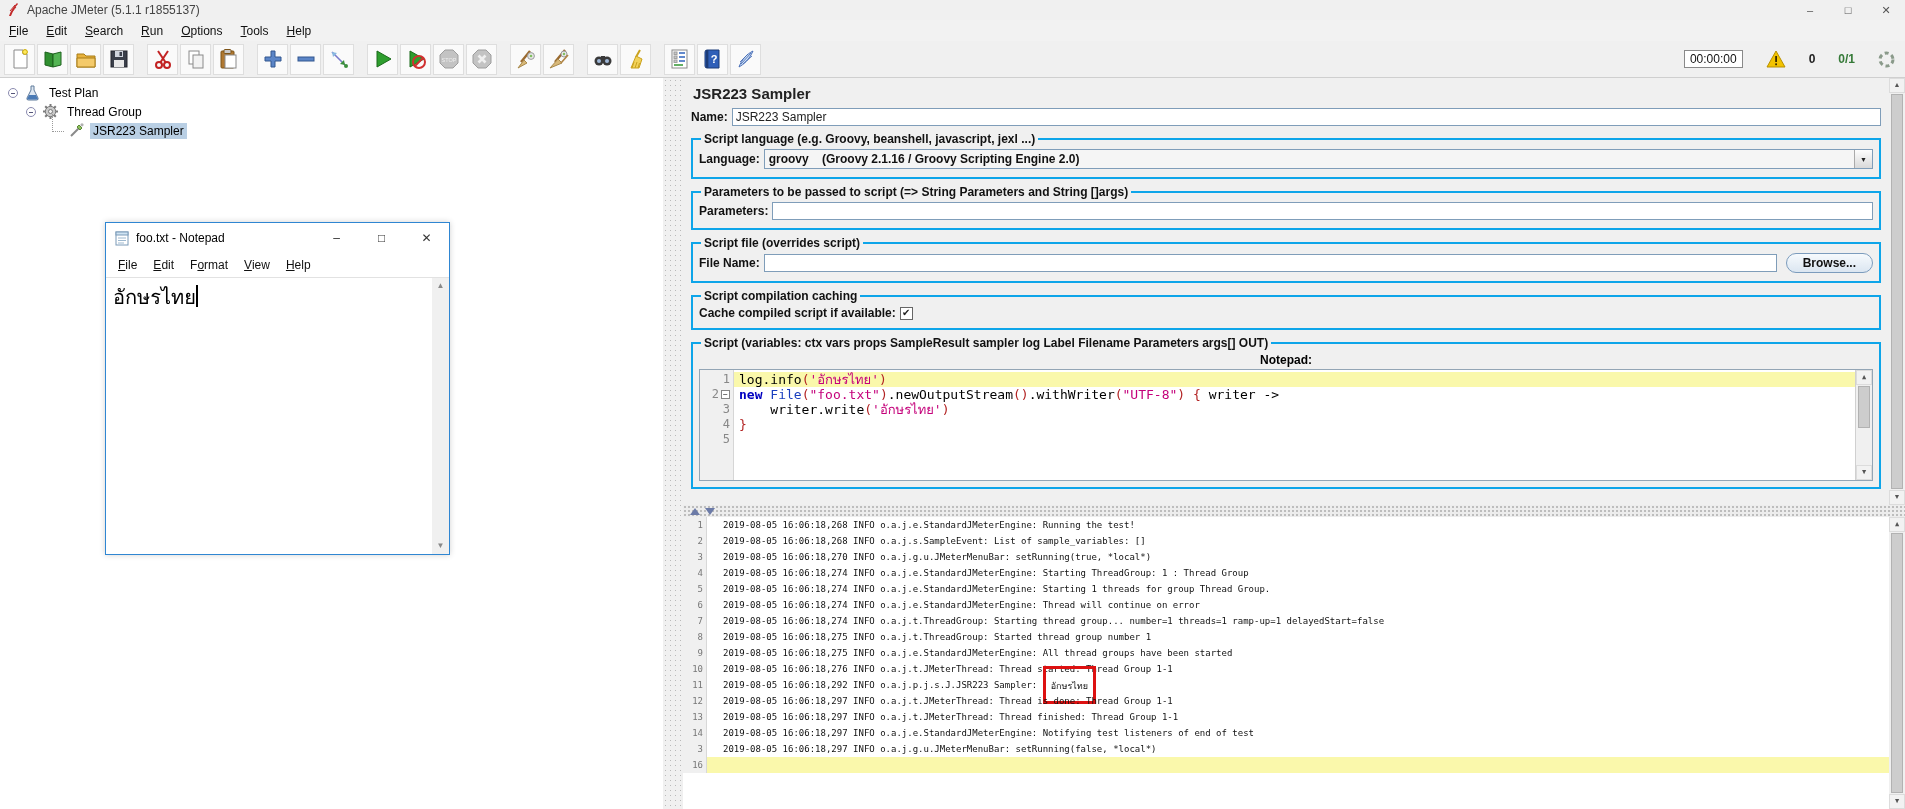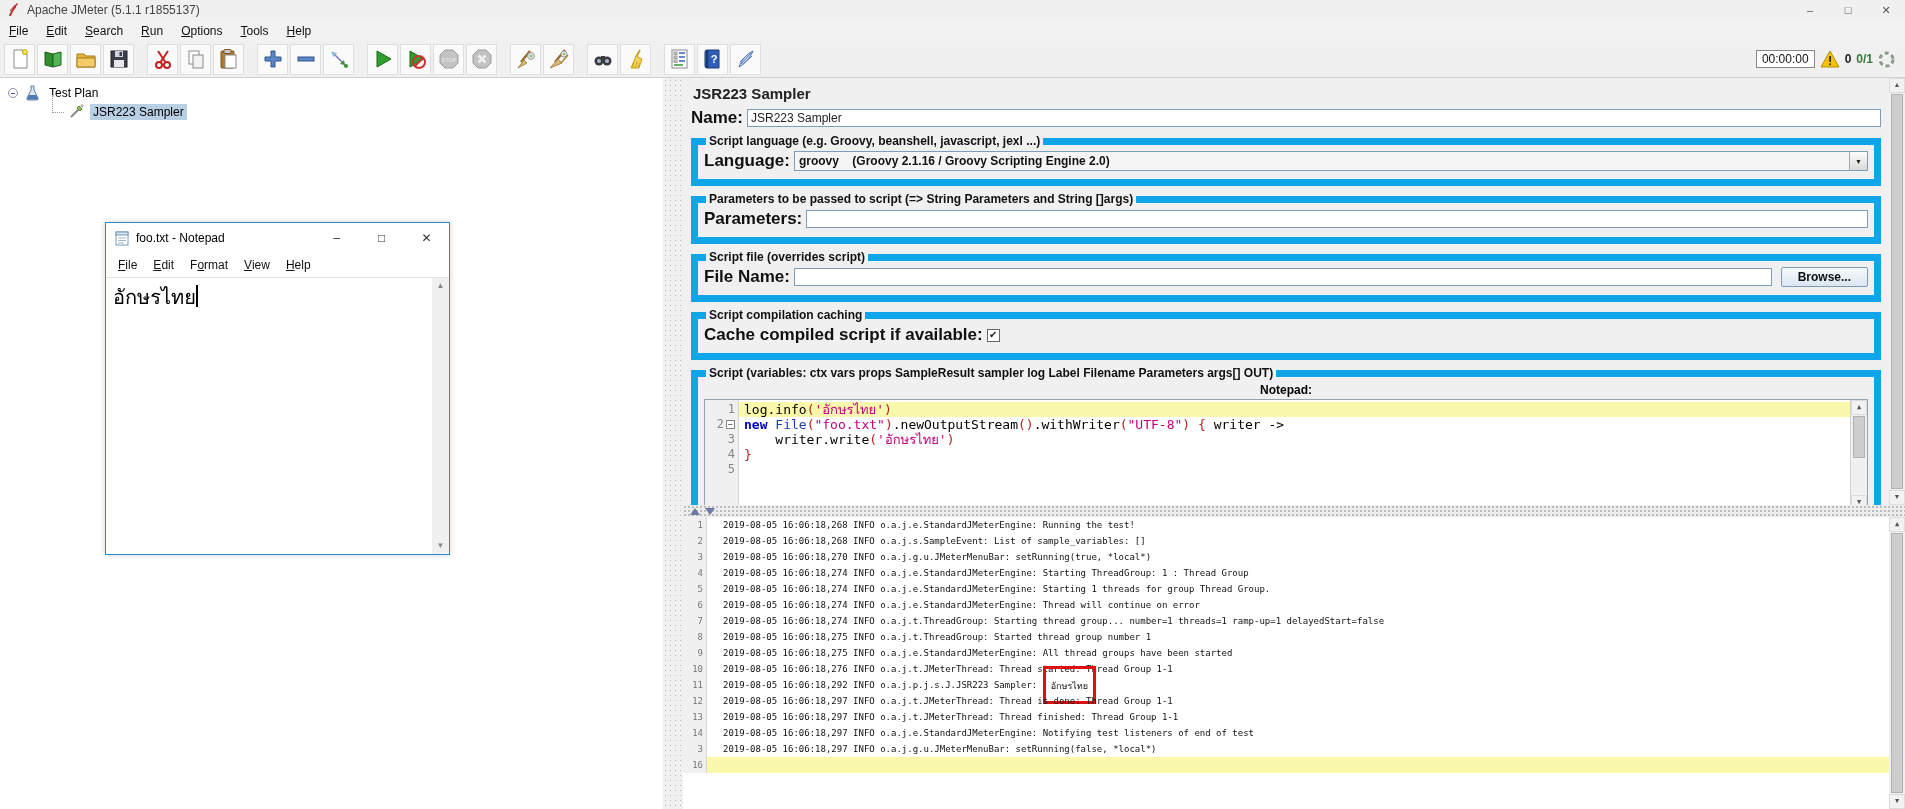--- a/index.html
+++ b/index.html
@@ -20,21 +20,21 @@
   .menu-item { padding:2px 9px; }
   .menu-item u { text-decoration:underline; }
 
   
   .toolbar { height:37px; background:#f0f0f0; border-bottom:1px solid #cfcfcf;
              display:flex; align-items:center; padding:2px 4px; }
   .tb-icons { display:flex; align-items:center; gap:2px; }
   .tbtn { width:31px; height:31px; border:1px solid #dedede; background:#fafafa;
           display:flex; align-items:center; justify-content:center; }
   .tsep { width:9px; height:31px; }
-  .tb-status { margin-left:auto; display:flex; align-items:center; gap:5px; padding-right:6px;text-align:right; }
+  .tb-status { margin-left:auto; display:flex; align-items:center; gap:23px; padding-right:6px;text-align:right; }
   .timer { border:1px solid #898989; background:#fff; font-size:12px; padding:1px 5px; color:#111; }
   .err-count { font-size:12px; color:#222; font-weight:bold; }
   .thread-count { font-size:12px; color:var(--green); font-weight:bold; }
 
   
   .main { position:relative; display:flex; height:731px; }
   .tree-panel { width:663px; background:#fff; position:relative; padding-top:5px; }
   .vsplit { width:20px; background:#f0f0f0;
             background-image:radial-gradient(#b9b9b9 0.9px, transparent 1px);
             background-size:5px 5px; }
@@ -48,33 +48,33 @@
   .tree-icon { width:17px; height:17px; margin-right:5px; display:inline-flex; flex:none; }
   .tree-label { padding:1px 3px; white-space:nowrap; }
   .tree-label.selected { background:var(--sel); }
   .elbow { width:12px; height:18px; border-left:1px dotted #9a9a9a; border-bottom:1px dotted #9a9a9a;
            margin:-8px 4px 8px 0; flex:none; }
 
   
   .config { height:427px; padding:4px 24px 0 8px; position:relative; overflow:hidden; }
   .panel-title { font-size:15px; font-weight:bold; color:#222; margin:3px 0 6px 2px; }
   .frow { display:flex; align-items:center; margin:2px 0; }
-  .flabel { font-size:17px; font-weight:bold; color:#111; margin-right:4px; white-space:nowrap; }
+  .flabel { font-size:12px; font-weight:bold; color:#111; margin-right:4px; white-space:nowrap; }
   .tfield { flex:1; height:18px; border:1px solid #7f9db9; background:#fff; font-size:12px;
             font-family:"Liberation Sans", sans-serif; padding:0 3px; color:#222; }
-  fieldset { border:7px solid #0ea5e9; margin-top:6px; padding:1px 6px 6px 6px; background:transparent; }
+  fieldset { border:2px solid #0ea5e9; margin-top:6px; padding:1px 6px 6px 6px; background:transparent; }
   legend { font-size:12px; font-weight:bold; color:#111; padding:0 3px; margin-left:2px; }
   .combo { flex:1; height:20px; border:1px solid #7f9db9; background:#f5f5f5; display:flex;
            align-items:center; overflow:hidden; }
   .combo-text { font-size:12px; font-weight:bold; color:#111; padding-left:4px; white-space:pre; flex:1; }
   .combo-btn { width:18px; height:100%; border-left:1px solid #aaa;
                background:linear-gradient(#fdfdfd,#d9d9d9); display:flex; align-items:center;
                justify-content:center; font-size:7px; color:#222; flex:none; }
   .browse-btn { height:20px; margin-left:9px; padding:0 16px; font-size:12px; font-weight:bold;
-                color:#111; border:1px solid #7c9cbd; border-radius:2px;
+                color:#111; border:1px solid #7c9cbd; border-radius:10px;
                 background:linear-gradient(#f6fafd,#dbe6f1); }
   .chk { width:13px; height:13px; border:1px solid #666; background:#fff; display:inline-flex;
          align-items:center; justify-content:center; font-size:10px; color:#222; line-height:1; }
 
   
   .script-label { text-align:center; font-size:12px; font-weight:bold; margin:2px 0; }
   .editor { height:112px; border:1px solid #93a5b5; background:#fff; display:flex;
             font-family:"DejaVu Sans Mono", monospace; font-size:13px; position:relative; }
   .gutter { width:34px; background:#f0f0f0; border-right:1px solid #d6d6d6; color:#888;
             text-align:right; padding:2px 3px 0 0; }
@@ -396,20 +396,40 @@
     <div class="tree-panel" id="tree">
         <div class="tree-row" style="padding-left: 8px;">
           <div class="knob"></div>
           <span class="tree-icon">
             <svg viewBox="0 0 17 17">
               <path d="M7 2 h3 v4 l4 8 a1.5 1.5 0 0 1-1.4 2 h-8.2 a1.5 1.5 0 0 1-1.4-2 l4-8 z" fill="#dfe8f2" stroke="#5f7a9a"></path>
               <path d="M5 11 h7 l1.6 3.2 a1 1 0 0 1-0.9 1.3 h-8.4 a1 1 0 0 1-0.9-1.3 z" fill="#4a7ab5"></path>
             </svg>
           </span>
           <span class="tree-label">Test Plan</span>
+        </div>
+        <div class="tree-row" style="padding-left: 26px;">
+          <div class="knob"></div>
+          <span class="tree-icon">
+            <svg viewBox="0 0 17 17">
+              <circle cx="8.5" cy="8.5" r="5.2" fill="#c9c9c9" stroke="#7a7a7a"></circle>
+              <circle cx="8.5" cy="8.5" r="2" fill="#f2f2f2" stroke="#7a7a7a"></circle>
+              <g stroke="#7a7a7a" stroke-width="2">
+                <line x1="8.5" y1="1" x2="8.5" y2="3.5"></line>
+                <line x1="8.5" y1="13.5" x2="8.5" y2="16"></line>
+                <line x1="1" y1="8.5" x2="3.5" y2="8.5"></line>
+                <line x1="13.5" y1="8.5" x2="16" y2="8.5"></line>
+                <line x1="3.2" y1="3.2" x2="5" y2="5"></line>
+                <line x1="12" y1="12" x2="13.8" y2="13.8"></line>
+                <line x1="12" y1="5" x2="13.8" y2="3.2"></line>
+                <line x1="3.2" y1="13.8" x2="5" y2="12"></line>
+              </g>
+            </svg>
+          </span>
+          <span class="tree-label">Thread Group</span>
         </div>
         <div class="tree-row" style="padding-left: 52px;">
           <div class="elbow"></div>
           <span class="tree-icon">
             <svg viewBox="0 0 17 17">
               <line x1="3" y1="14" x2="12" y2="5" stroke="#8a8a8a" stroke-width="2"></line>
               <path d="M11 3 l3 3 l-2 2 l-3-3 z" fill="#8fbf5f" stroke="#5a8a34"></path>
               <circle cx="14" cy="2.8" r="1.6" fill="#b0b0b0"></circle>
             </svg>
           </span>

